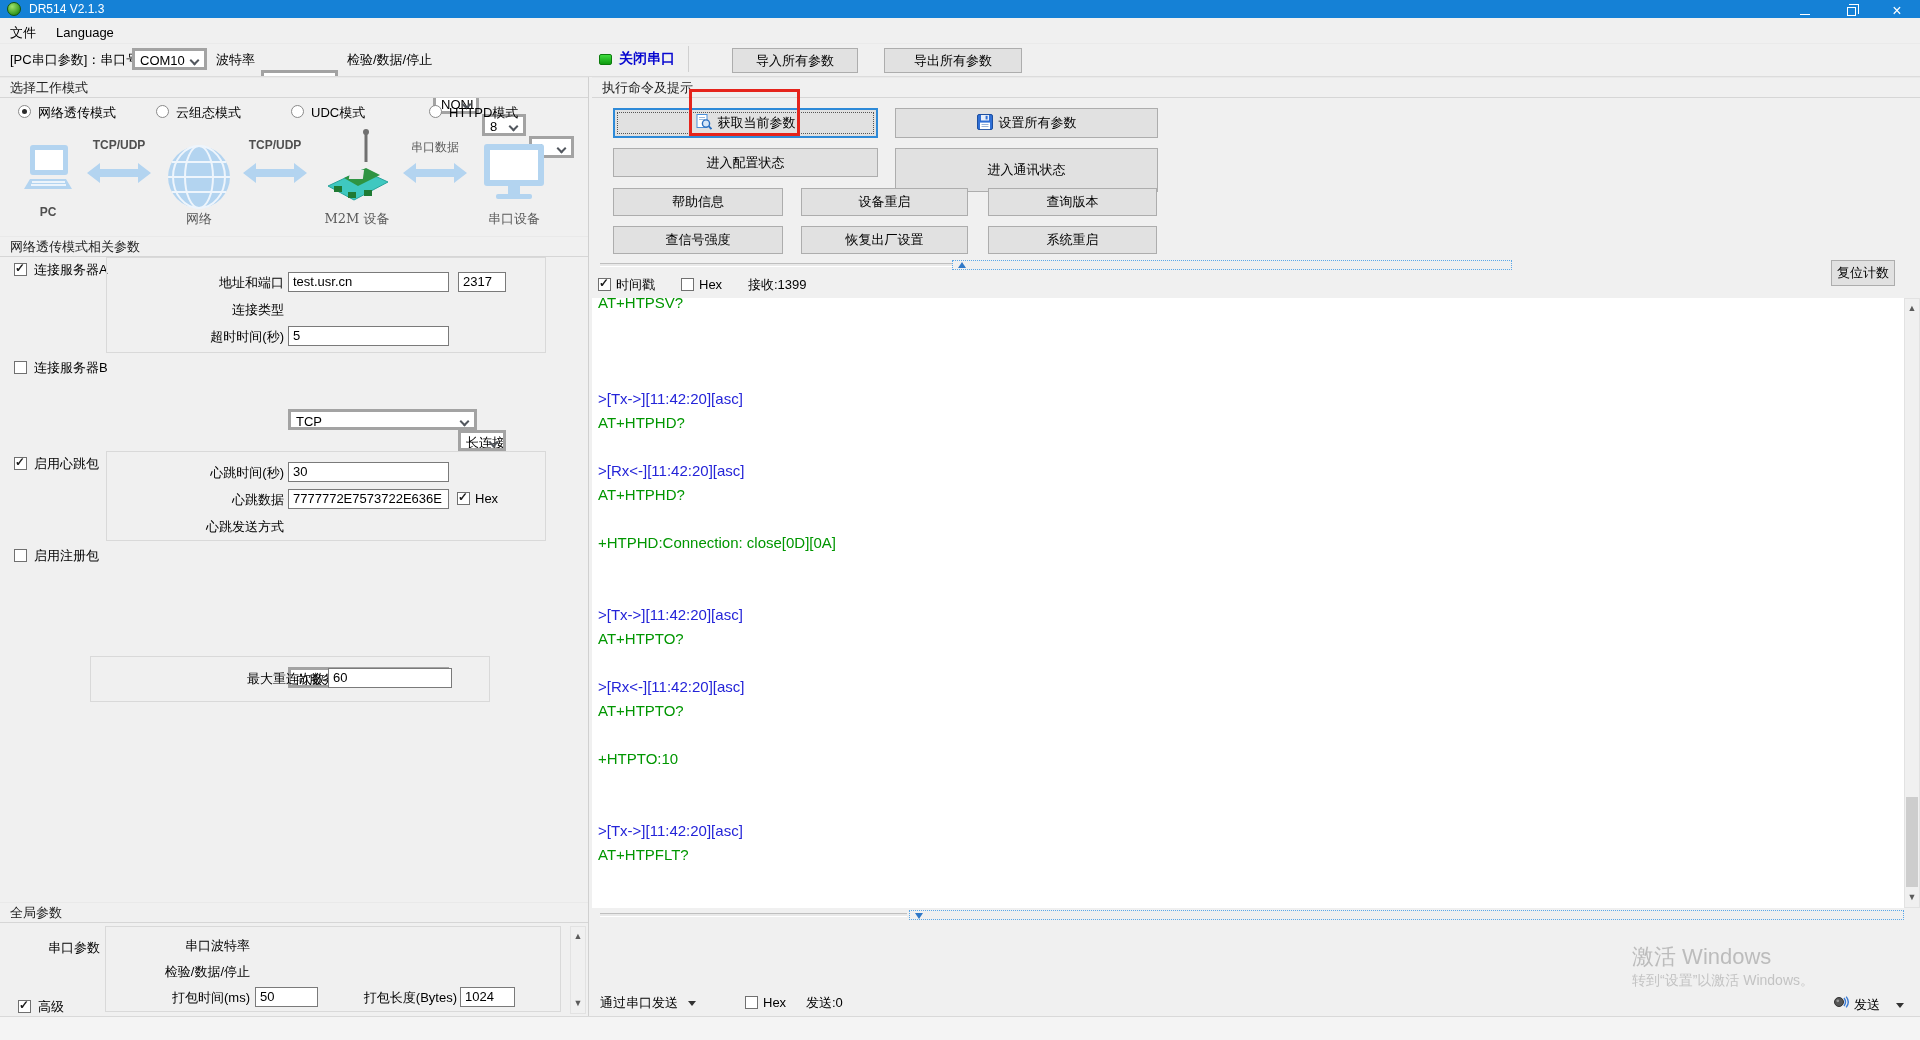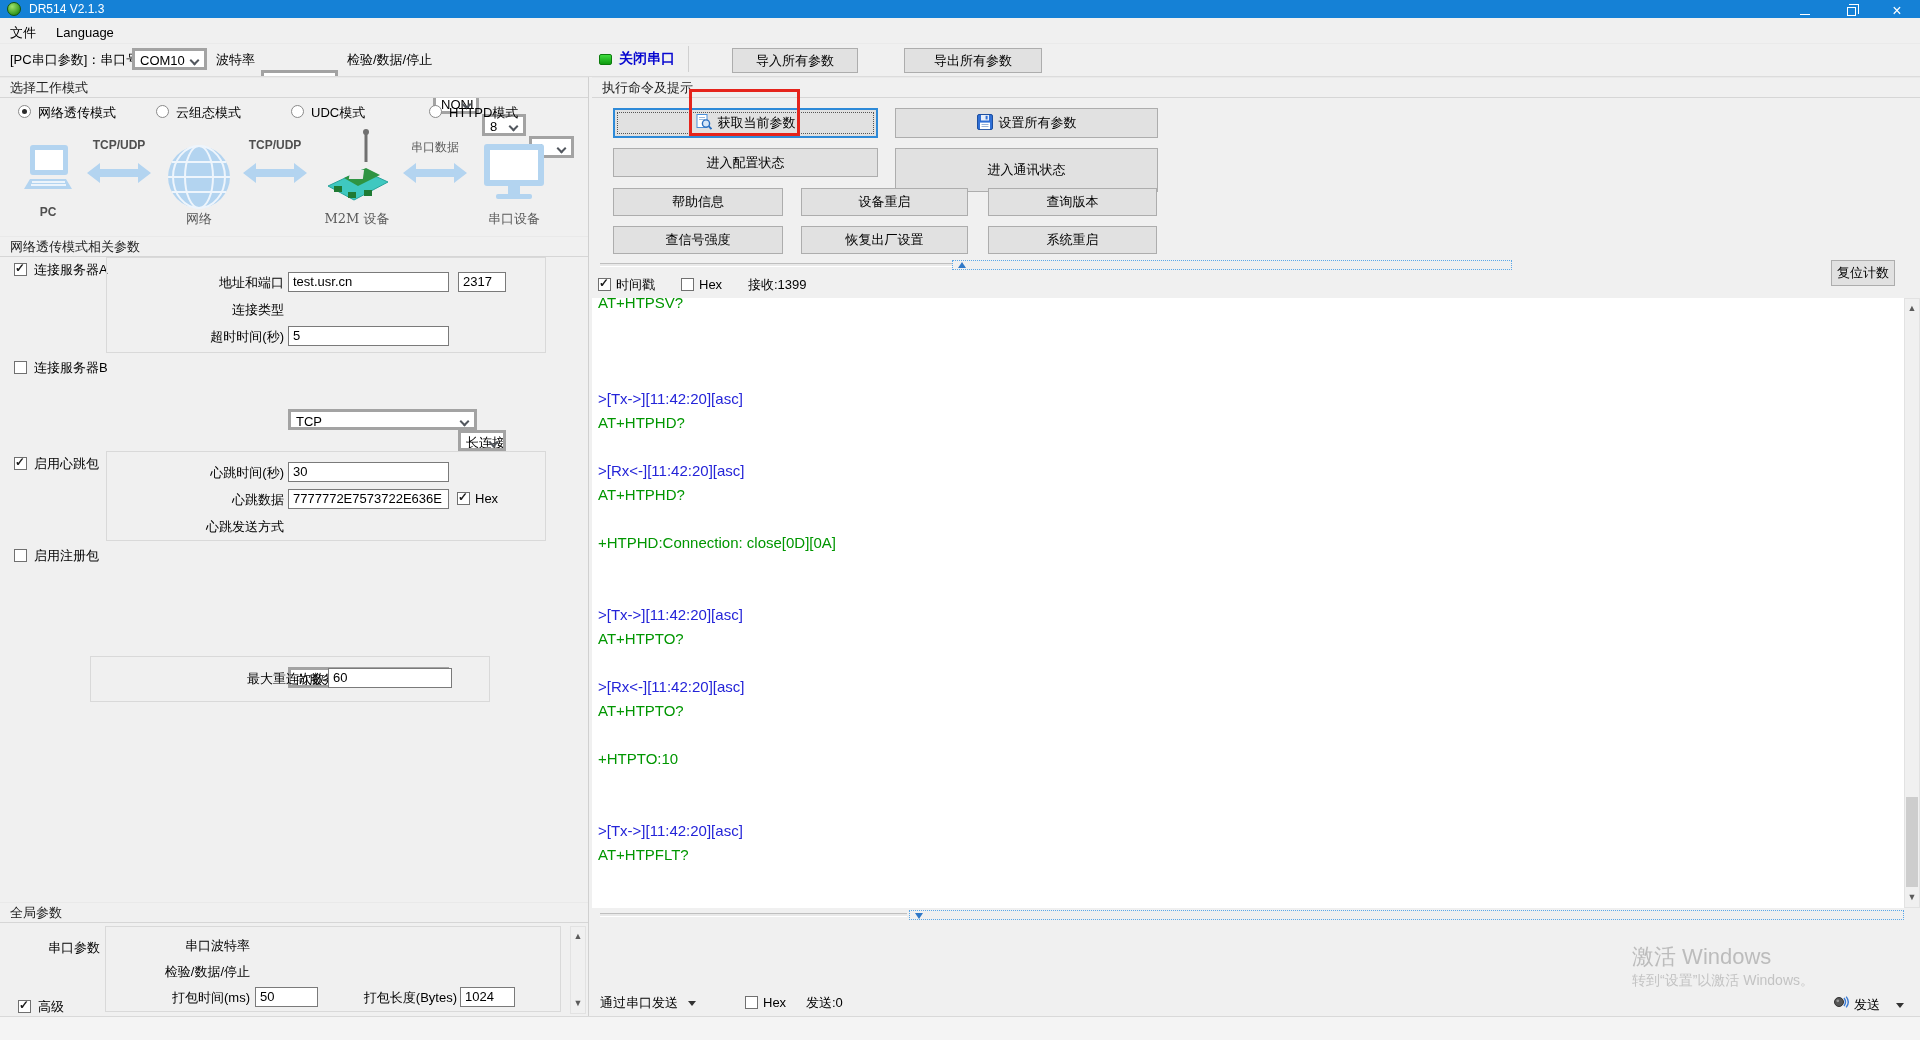--- a/index.html
+++ b/index.html
@@ -107,21 +107,21 @@
 <div class="abs combo" style="left:482px; top:48px; width:44px;"><span>8</span><span class="chv"></span></div>
 <div class="abs combo" style="left:529px; top:48px; width:45px;"><span>1</span><span class="chv"></span></div>
 <div class="abs" style="left:599px; top:54px;">
     <span class="led" style="display:block;"></span>
   </div>
 <div class="abs closeport-text" style="left:619px; top:50px;">关闭串口</div>
 <div class="abs vsep" style="left:688px; top:46px; height:26px;"></div>
 <div class="abs wbtn" style="left:732px; top:48px; width:126px; height:25px;">
     <span>导入所有参数</span>
   </div>
-<div class="abs wbtn" style="left:884px; top:48px; width:138px; height:25px;margin-left:20px;">
+<div class="abs wbtn" style="left:884px; top:48px; width:138px; height:25px;">
     <span>导出所有参数</span>
   </div>
 <div class="abs toolbar-line"></div>
 
 <div class="abs vsep" style="left:588px; top:77px; height:939px;"></div>
 
 <div class="abs hdrbar" style="left:0; top:77px; width:588px;">选择工作模式</div>
 
 <div class="abs" style="left:18px; top:105px;"><span class="radio sel"></span></div>
 <div class="abs lbl" style="left:38px; top:103px;">网络透传模式</div>

